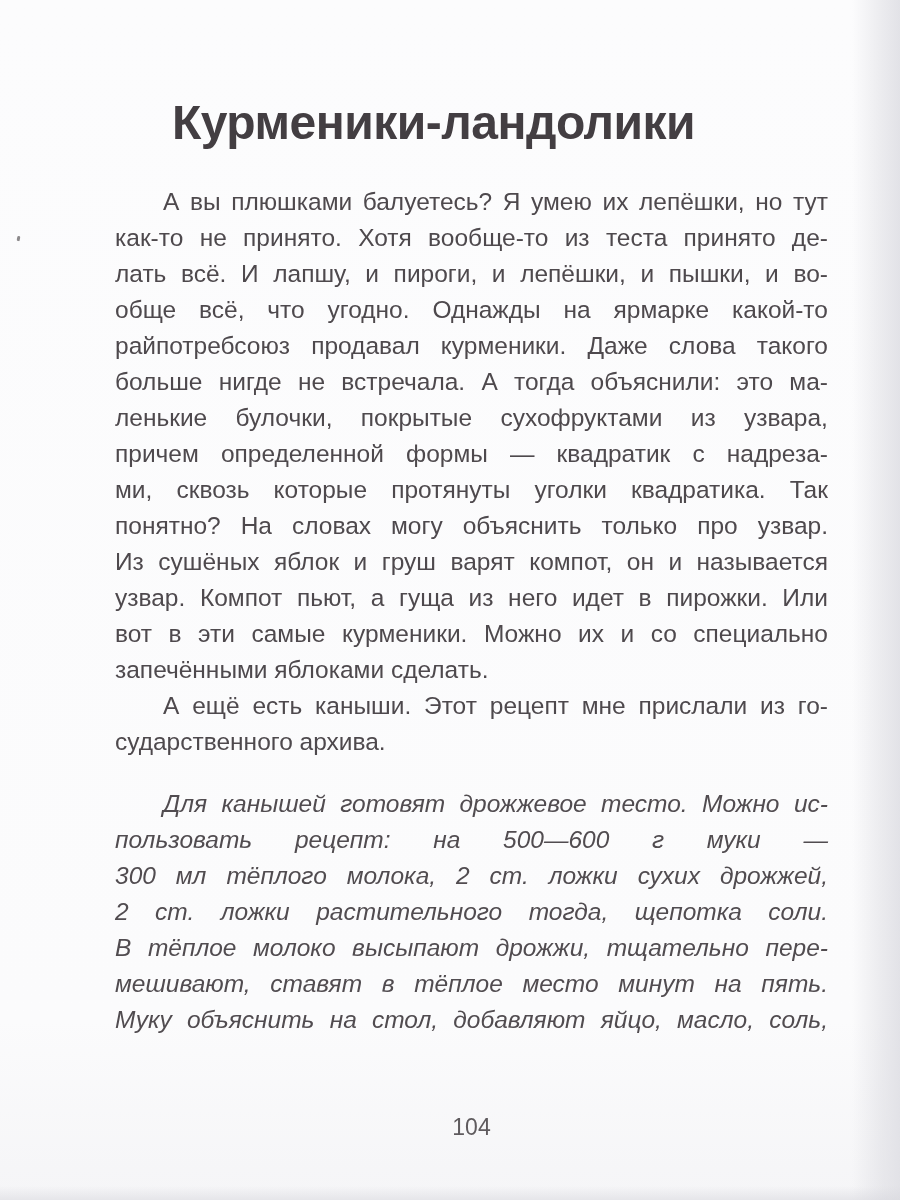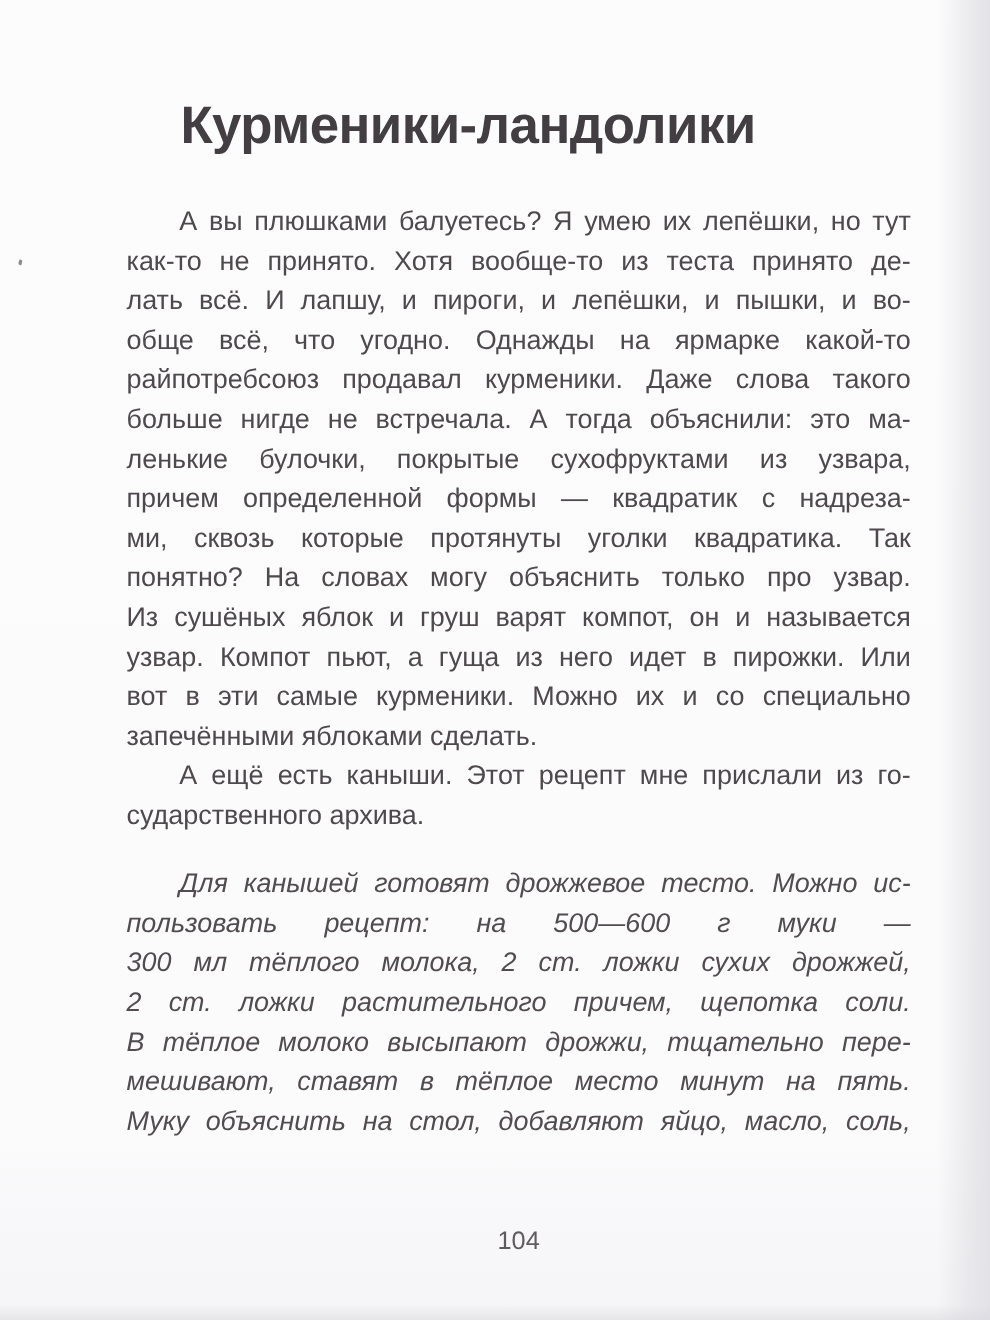--- a/index.html
+++ b/index.html
@@ -24,21 +24,21 @@
     background: linear-gradient(180deg, rgba(220,220,225,0) 0%, rgba(214,214,220,0.5) 100%);
     pointer-events: none;
   }
   .speck {
     position: absolute; left: 17px; top: 236px;
     width: 3px; height: 5px; border-radius: 2px 2px 1px 2px;
     background: #8d8a8c; transform: rotate(12deg);
   }
   .title {
     position: absolute; left: 160px; top: 84px;
-    margin: 4px;
+    margin: 12px;
     font-size: 48px; line-height: 54px; font-weight: 700;
     letter-spacing: -0.5px;
     color: #433e42;
   }
   .body-block {
     position: absolute; left: 115px; top: 184px; width: 713px;
     color: #4e494d;
     font-size: 24.5px;
   }
   .para { margin: 0; }
@@ -249,21 +249,21 @@
           <span>ст.</span>
           <span>ложки</span>
           <span>сухих</span>
           <span>дрожжей,</span>
         </div>
         <div class="line just">
           <span>2</span>
           <span>ст.</span>
           <span>ложки</span>
           <span>растительного</span>
-          <span>причем,</span>
+          <span>тогда,</span>
           <span>щепотка</span>
           <span>соли.</span>
         </div>
         <div class="line just">
           <span>В</span>
           <span>тёплое</span>
           <span>молоко</span>
           <span>высыпают</span>
           <span>дрожжи,</span>
           <span>тщательно</span>

